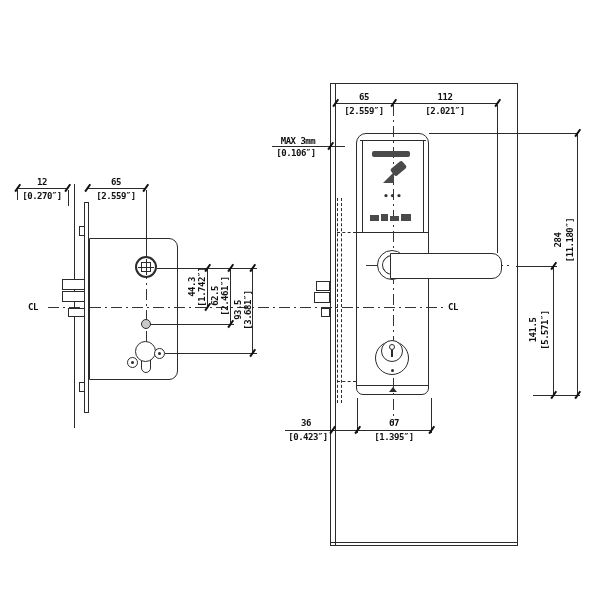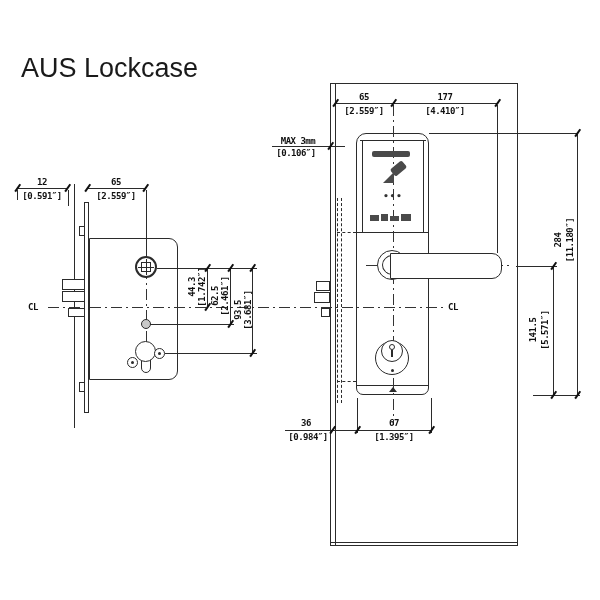--- a/index.html
+++ b/index.html
@@ -20,21 +20,20 @@
   .dshh{position:absolute;height:0;border-top:1px dashed #2b2b2b;}
   .tick{position:absolute;width:9px;height:1.5px;background:#111;transform:rotate(-55deg);}
   .circ{position:absolute;border-radius:50%;box-sizing:border-box;background:#fff;border:1.2px solid #2b2b2b;}
   .dark{background:#4a4a4a;}
 </style>
 </head>
 <body>
 
 <div id="canvas">
 
-  <div class="t" style="left:21px;top:53px;font-size:27px;color:#1a1a1a;">AUS Lockcase</div>
 
   <div class="rect" style="left:89px;top:238px;width:89px;height:142px;border-width:1.2px;border-radius:0 9px 9px 0;"></div>
 
   <div class="rect" style="left:330px;top:83px;width:188px;height:463px;"></div>
   <div class="vl" style="left:335px;top:83px;height:463px;"></div>
   <div class="hl" style="left:330px;top:542px;width:188px;"></div>
 
   <div class="dshv" style="left:337px;top:198px;height:205px;"></div>
   <div class="dshv" style="left:341px;top:198px;height:205px;"></div>
   <div class="dshh" style="left:337px;top:232px;width:19px;"></div>
@@ -77,21 +76,21 @@
   <div class="norect" style="left:158px;top:352px;width:3px;height:3px;border-radius:50%;background:#2b2b2b;"></div>
   <div class="circ" style="left:127px;top:357px;width:11px;height:11px;"></div>
   <div class="norect" style="left:131px;top:361px;width:3px;height:3px;border-radius:50%;background:#2b2b2b;"></div>
 
   <div class="hl" style="left:17px;top:188px;width:51px;"></div>
   <div class="tick" style="left:13px;top:187px;"></div>
   <div class="tick" style="left:63px;top:187px;"></div>
   <div class="vl" style="left:17px;top:190px;height:10px;"></div>
   <div class="vl" style="left:68px;top:190px;height:16px;"></div>
   <div class="dim" style="left:22px;top:177px;width:40px;">12</div>
-  <div class="dim" style="left:12px;top:191px;width:60px;">[0.591″]</div>
+  <div class="dim" style="left:12px;top:191px;width:60px;">[0.270″]</div>
 
   <div class="hl" style="left:87px;top:188px;width:59px;"></div>
   <div class="tick" style="left:83px;top:187px;"></div>
   <div class="tick" style="left:141px;top:187px;"></div>
   <div class="dim" style="left:96px;top:177px;width:40px;">65</div>
   <div class="dim" style="left:86px;top:191px;width:60px;">[2.559″]</div>
 
   <div class="hl" style="left:157px;top:268px;width:100px;"></div>
   <div class="hl" style="left:150px;top:324px;width:84px;"></div>
   <div class="hl" style="left:165px;top:353px;width:92px;"></div>
@@ -114,22 +113,22 @@
   <div class="rlab" style="left:198px;top:305px;">93.5</div>
   <div class="rlab" style="left:208px;top:305px;">[3.681″]</div>
 
   <div class="hl" style="left:335px;top:103px;width:162px;"></div>
   <div class="tick" style="left:331px;top:102px;"></div>
   <div class="tick" style="left:389px;top:102px;"></div>
   <div class="tick" style="left:493px;top:102px;"></div>
   <div class="vl" style="left:497px;top:105px;height:148px;"></div>
   <div class="dim" style="left:344px;top:92px;width:40px;">65</div>
   <div class="dim" style="left:334px;top:106px;width:60px;">[2.559″]</div>
-  <div class="dim" style="left:425px;top:92px;width:40px;">177</div>
-  <div class="dim" style="left:415px;top:106px;width:60px;">[4.410″]</div>
+  <div class="dim" style="left:425px;top:92px;width:40px;">112</div>
+  <div class="dim" style="left:415px;top:106px;width:60px;">[2.021″]</div>
 
   <div class="dim" style="left:272px;top:136px;width:52px;">MAX 3mm</div>
   <div class="hl" style="left:272px;top:146px;width:73px;"></div>
   <div class="tick" style="left:326px;top:145px;"></div>
   <div class="dim" style="left:268px;top:148px;width:56px;">[0.106″]</div>
 
   <div class="norect dark" style="left:372px;top:151px;width:38px;height:6px;border-radius:2px;"></div>
   <div class="norect" style="left:381px;top:161px;width:26px;height:26px;">
     <div class="norect dark" style="left:10px;top:3px;width:15px;height:9px;border-radius:2px;transform:rotate(-40deg);"></div>
     <div class="norect dark" style="left:2px;top:11px;width:11px;height:11px;clip-path:polygon(0 100%,100% 0,100% 100%);"></div>
@@ -174,17 +173,17 @@
   <div class="rlab" style="left:493px;top:325px;">141.5</div>
   <div class="rlab" style="left:505px;top:325px;">[5.571″]</div>
 
   <div class="vl" style="left:357px;top:398px;height:35px;"></div>
   <div class="vl" style="left:431px;top:398px;height:35px;"></div>
   <div class="hl" style="left:285px;top:430px;width:146px;"></div>
   <div class="tick" style="left:328px;top:429px;"></div>
   <div class="tick" style="left:353px;top:429px;"></div>
   <div class="tick" style="left:427px;top:429px;"></div>
   <div class="dim" style="left:286px;top:418px;width:40px;">36</div>
-  <div class="dim" style="left:278px;top:432px;width:60px;">[0.984″]</div>
+  <div class="dim" style="left:278px;top:432px;width:60px;">[0.423″]</div>
   <div class="dim" style="left:374px;top:418px;width:40px;">67</div>
   <div class="dim" style="left:364px;top:432px;width:60px;">[1.395″]</div>
 
 </div>
 
 </body></html>

